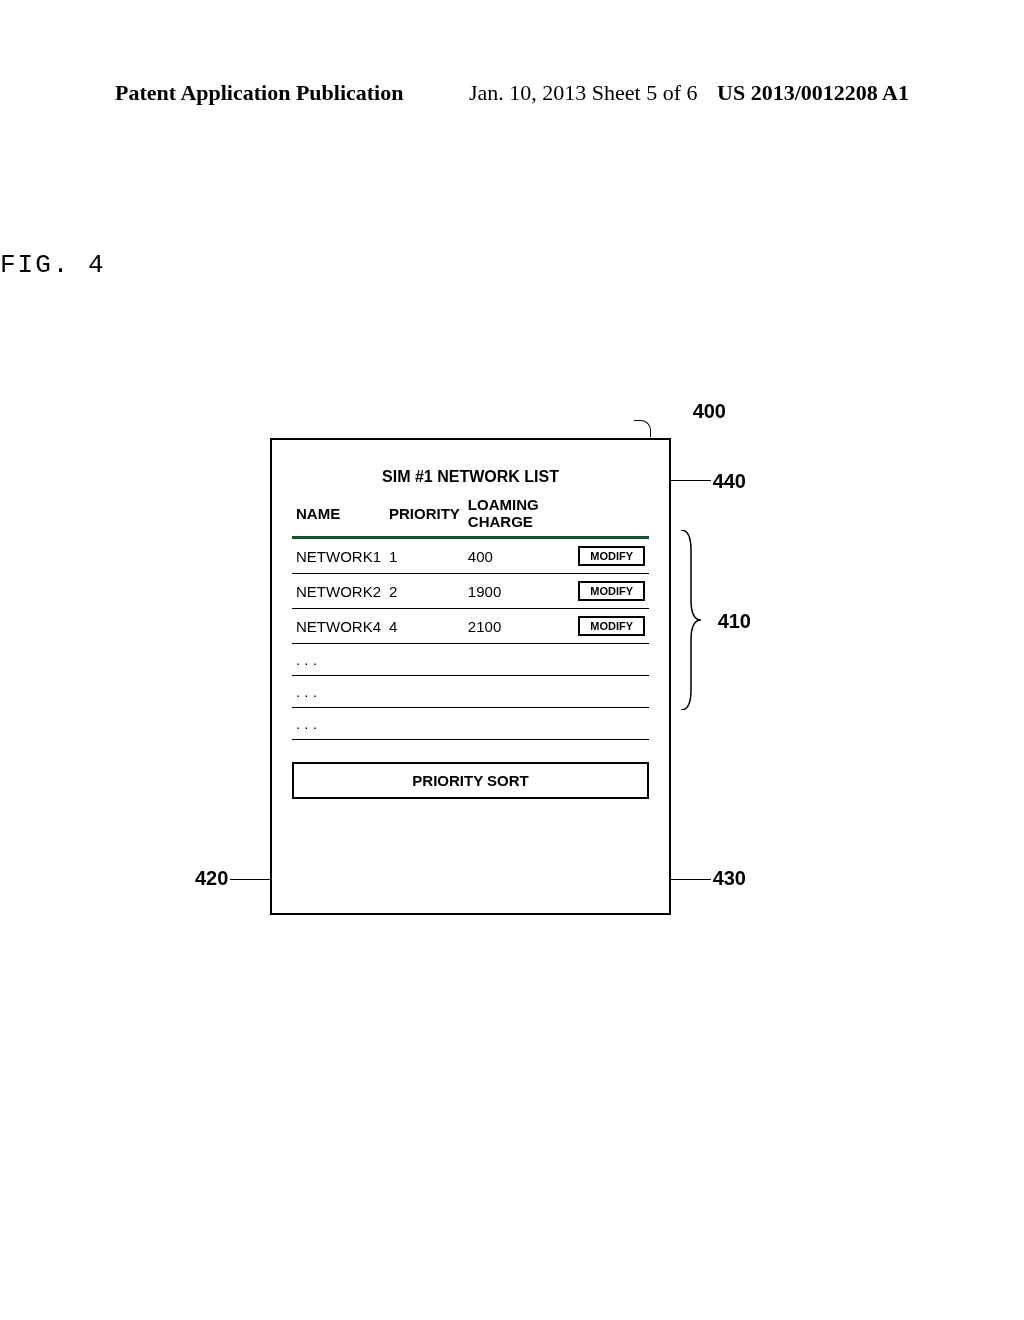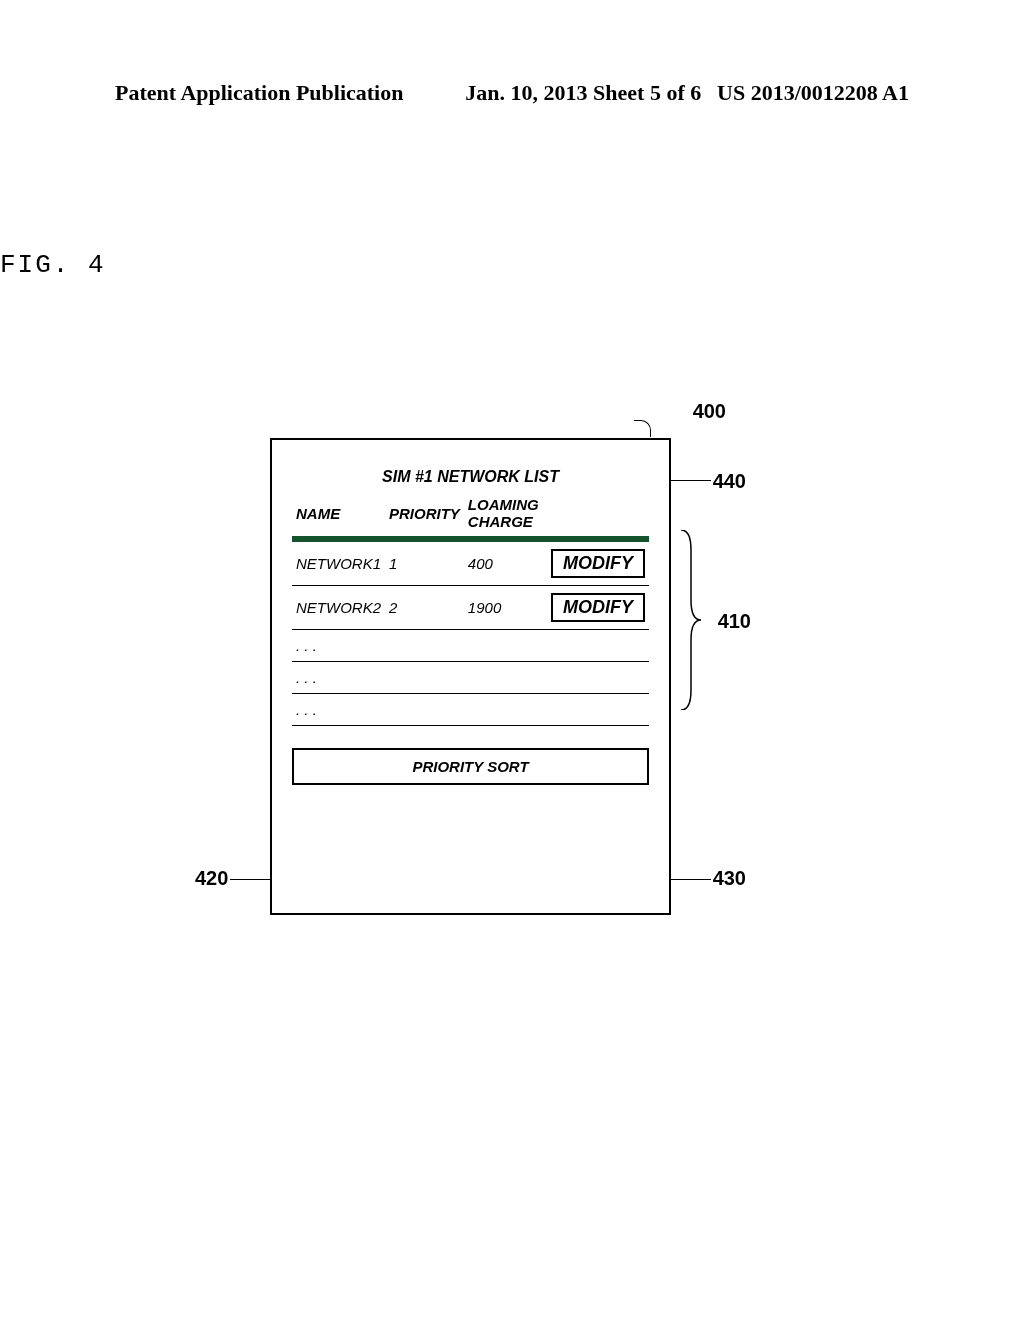--- a/index.html
+++ b/index.html
@@ -15,21 +15,21 @@
   .page-header {
     position: absolute;
     top: 80px;
     left: 115px;
     right: 115px;
     display: flex;
     justify-content: space-between;
     font-size: 22px;
   }
   .page-header .left { font-weight: bold; }
-  .page-header .mid  { font-weight: bold; margin-left: 46px; }
+  .page-header .mid  { font-weight: normal; margin-left: 46px; }
   .page-header .right{ font-weight: bold; }
 
   .fig-label {
     position: absolute;
     top: 250px;
     left: 0;
     width: 100%;
     font-family: "Courier New", monospace;
     font-size: 26px;
     letter-spacing: 2px;
@@ -47,53 +47,52 @@
     position: absolute;
     top: 18px;
     left: 0;
     right: 0;
     bottom: 0;
     border: 2px solid #000;
     background: #fff;
     padding: 20px 20px 15px 20px;
     box-sizing: border-box;
     font-family: Arial, Helvetica, sans-serif;
-    font-style: italic;
   }
 
   .list-title {
     text-align: center;
     font-weight: bold;
     font-size: 16px;
     margin: 8px 0 4px 0;
   }
 
   table.netlist {
     width: 100%;
     border-collapse: collapse;
     font-size: 15px;
   }
   table.netlist th {
     text-align: left;
     font-weight: bold;
     padding: 6px 4px;
-    border-bottom: 6px solid #14532d;
+    border-bottom: 3px solid #14532d;
   }
   table.netlist td {
     padding: 7px 4px;
     border-bottom: 1px solid #000;
     vertical-align: middle;
   }
   table.netlist .col-btn { width: 80px; text-align: right; }
   .modify-btn {
     display: inline-block;
     border: 2px solid #000;
     padding: 2px 10px;
     font-weight: bold;
-    font-size: 18px;
+    font-size: 11px;
     background: #fff;
     cursor: pointer;
   }
 
   .sort-row {
     display: flex;
     gap: 20px;
     margin-top: 22px;
   }
   .sort-btn {
@@ -186,20 +185,26 @@
         <tr>
           <td>NETWORK1</td>
           <td>1</td>
           <td>400</td>
           <td class="col-btn"><span class="modify-btn">MODIFY</span></td>
         </tr>
         <tr>
           <td>NETWORK2</td>
           <td>2</td>
           <td>1900</td>
+          <td class="col-btn"><span class="modify-btn">MODIFY</span></td>
+        </tr>
+        <tr>
+          <td>NETWORK4</td>
+          <td>4</td>
+          <td>2100</td>
           <td class="col-btn"><span class="modify-btn">MODIFY</span></td>
         </tr>
         <tr>
           <td>. . .</td>
           <td></td>
             <td></td>
             <td class="col-btn"></td>
         </tr>
         <tr>
           <td>. . .</td>

